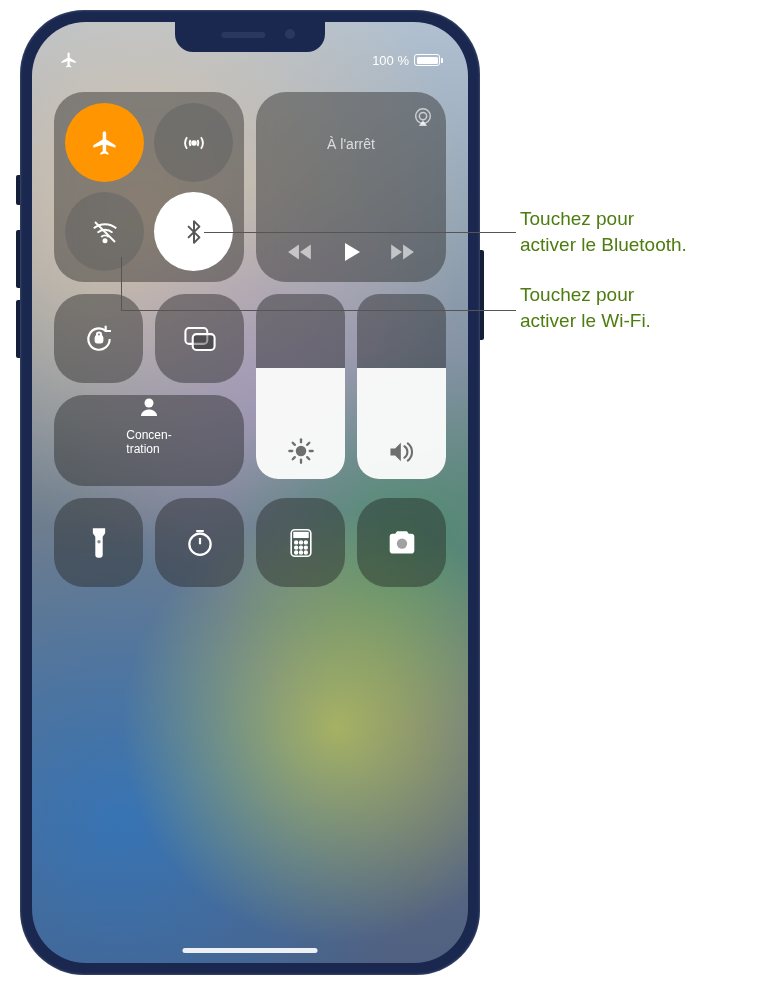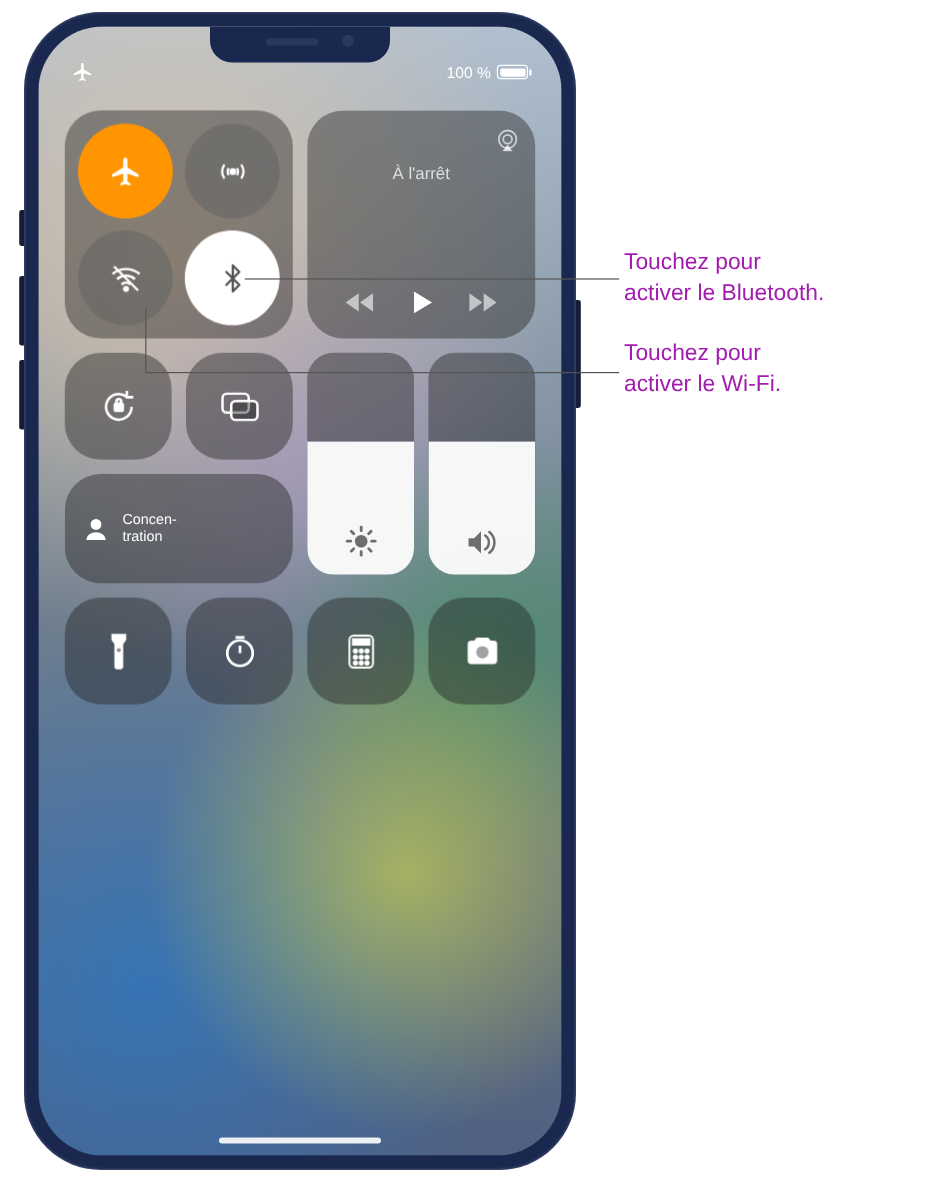--- a/index.html
+++ b/index.html
@@ -107,21 +107,21 @@
     gap: 12px;
   }
   .module {
     background: rgba(30,30,30,0.42);
     border-radius: 30px;
     position: relative;
     backdrop-filter: blur(10px);
   }
   .square { aspect-ratio: 1/1; }
   .tall { grid-row: span 2; aspect-ratio: 1/2.08; }
-  .wide { grid-column: span 2; aspect-ratio: 2.08/1; }
+  .wide { grid-column: span 2; aspect-ratio: 2.08/1; flex-direction: column; }
   .big { grid-column: span 2; grid-row: span 2; aspect-ratio: 1/1; }
   .conn-grid {
     display: grid;
     grid-template-columns: 1fr 1fr;
     grid-template-rows: 1fr 1fr;
     width:100%; height:100%;
     padding: 11px;
     gap: 10px;
   }
   .conn-btn {
@@ -177,21 +177,21 @@
     bottom:10px;
     left:50%;
     transform:translateX(-50%);
     width:135px; height:5px;
     background: rgba(255,255,255,0.9);
     border-radius:3px;
   }
   .callout {
     position:absolute;
     font-size:19px;
-    color:#a21caf;
+    color:#4d7c0f;
     line-height:1.35;
   }
   .callout-line {
     position:absolute;
     height:1px;
     background:#555;
   }
   svg { display:block; }
 </style>
 </head>

